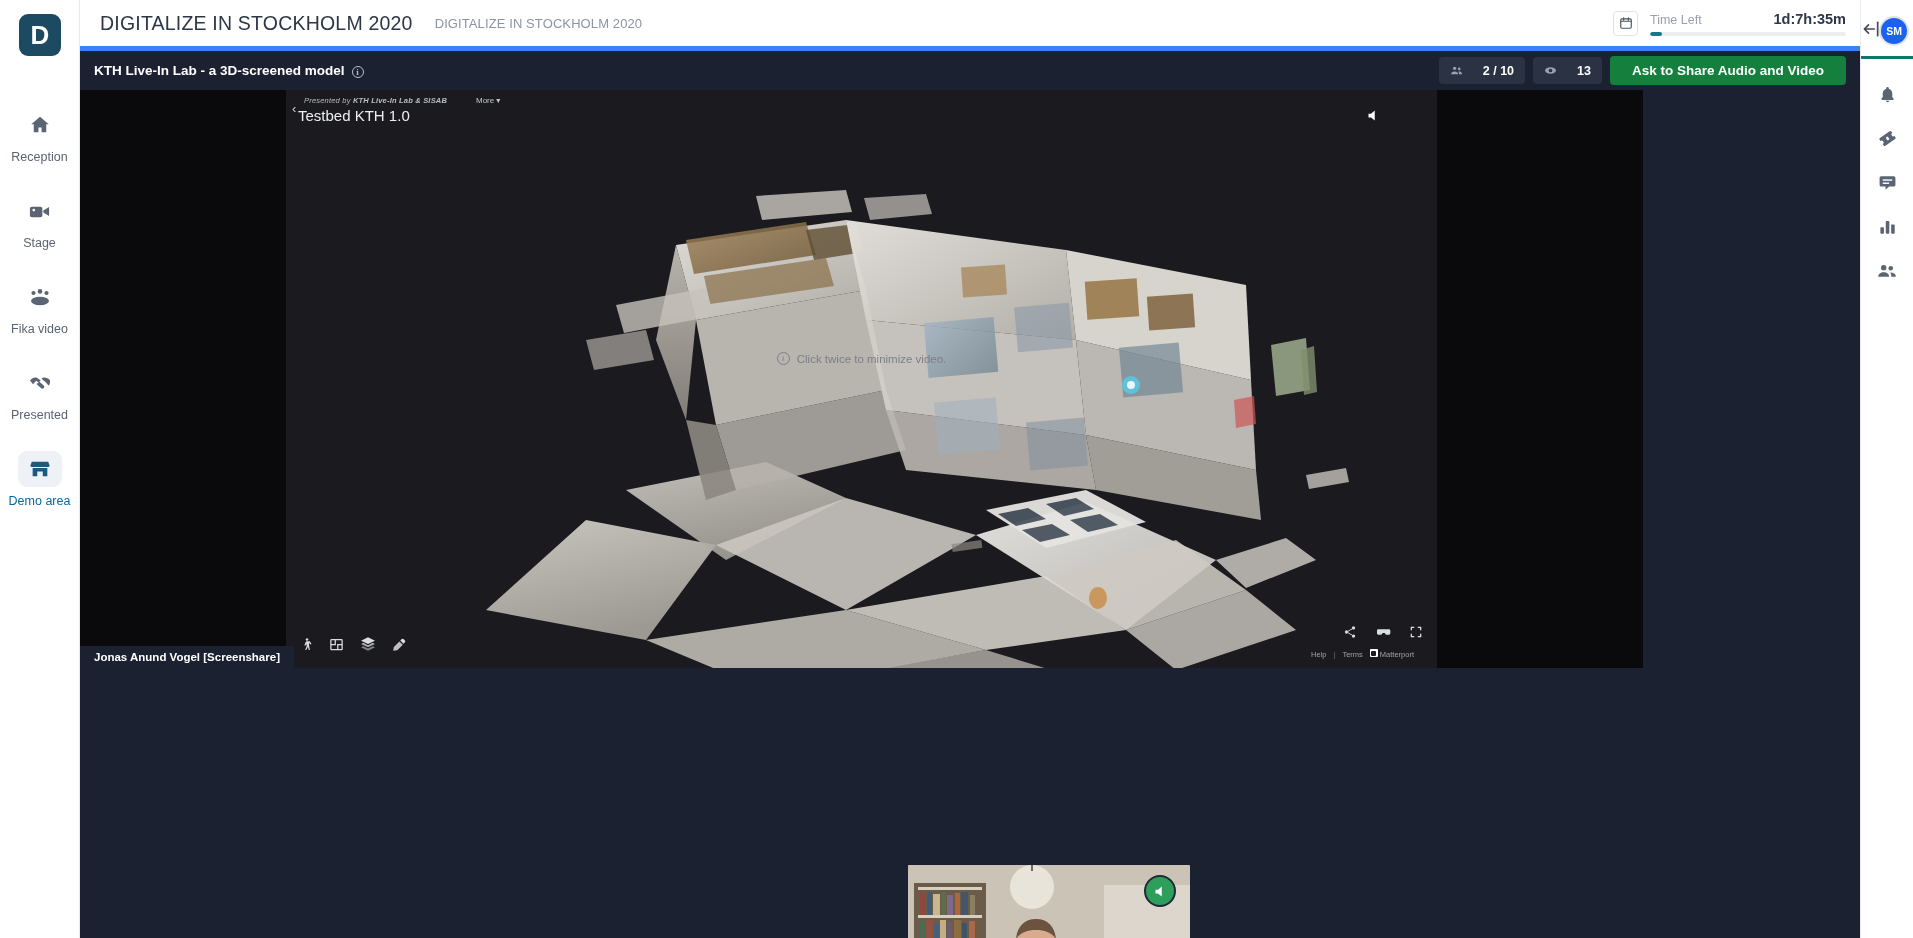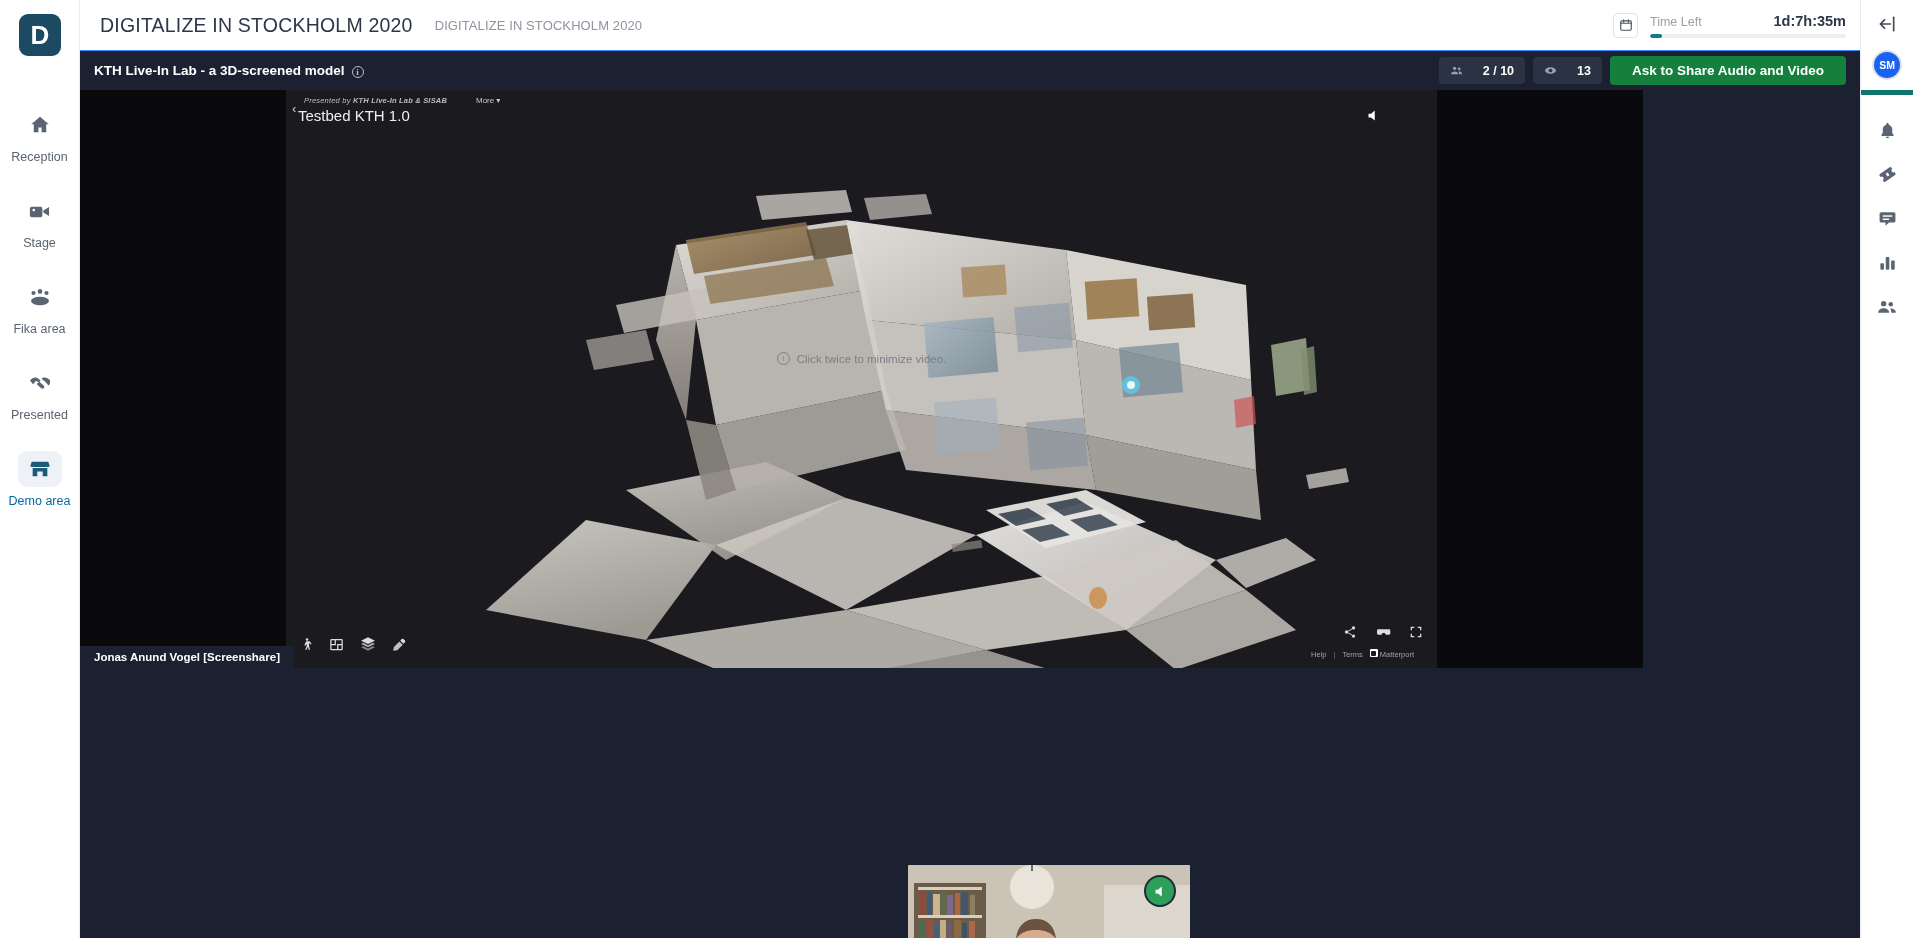--- a/index.html
+++ b/index.html
@@ -38,21 +38,21 @@
   .rail-label {
     margin-top: 7px; font-size: 12.5px; color: #5a6472; white-space: nowrap;
   }
 
   
   .main { flex: 1; display: flex; flex-direction: column; min-width: 0; position: relative; }
 
   
   .topbar {
     height: 51px; background: #fff; display: flex; align-items: center;
-    border-bottom: 1px solid #3b82f6; padding-left: 20px; flex: 0 0 51px;
+    border-bottom: 5px solid #3b82f6; padding-left: 20px; flex: 0 0 51px;
   }
   .event-title {
     font-size: 19.5px; color: #2d3748; letter-spacing: 0.2px; font-weight: 400;
   }
   .event-subtitle {
     font-size: 13px; color: #8d95a0; margin-left: 22px; letter-spacing: 0.1px;
   }
   .topbar-right { margin-left: auto; display: flex; align-items: center; padding-right: 14px; }
   .cal-icon-box {
     width: 25px; height: 25px; border: 1px solid #dfe3e8; border-radius: 4px;
@@ -175,22 +175,22 @@
     border-radius: 50%; background: #2e9e5b; display: flex; align-items: center;
     justify-content: center; color: #fff; border: 2px solid #1f2a37;
   }
 
   
   .right-rail {
     width: 53px; background: #fff; border-left: 1px solid #e8eaed;
     display: flex; flex-direction: column; align-items: center; flex: 0 0 53px;
     position: relative; z-index: 5;
   }
-  .rr-top { width: 100%; display: flex; flex-direction: column; align-items: center;
-            border-bottom: 5px solid #0f766e; padding-bottom: 12px; text-align: center; }
+  .rr-top { width: 100%; display: flex; align-items: center;
+            border-bottom: 3px solid #0f766e; padding-bottom: 12px; text-align: center; }
   .rr-collapse { margin-top: 14px; color: #414a56; cursor: pointer; }
   .avatar {
     width: 26px; height: 26px; border-radius: 50%; background: #1a62ef; color: #fff;
     display: flex; align-items: center; justify-content: center;
     font-size: 10.5px; font-weight: bold; margin-top: 18px;
     box-shadow: 0 0 0 2px #dfe3e8;
   }
   .rr-items { display: flex; flex-direction: column; align-items: center; padding-top: 26px; gap: 25px; }
   .rr-item { color: #5a6472; cursor: pointer; display: flex; }
 
@@ -228,21 +228,21 @@
 
       <div class="rail-item">
         <div class="rail-icon-box">
           <svg width="24" height="24" viewBox="0 0 24 24" fill="currentColor">
             <circle cx="5.5" cy="8" r="2.1"></circle>
               <circle cx="12" cy="6.4" r="2.3"></circle>
               <circle cx="18.5" cy="8" r="2.1"></circle>
             <ellipse cx="12" cy="16" rx="9" ry="4.2"></ellipse>
           </svg>
         </div>
-        <div class="rail-label">Fika area</div>
+        <div class="rail-label">Fika video</div>
       </div>
 
       <div class="rail-item">
         <div class="rail-icon-box">
           <svg width="24" height="24" viewBox="0 0 24 24" fill="currentColor">
             <path d="M2 9.5c1.6-1.9 3.4-3 5.3-3 1.2 0 2.1.5 3 1.2l2.4 1.9-2.2 2L8.2 9.8 5 13.2 2 9.5z"></path>
             <path d="M22 9.2c-1.7-1.8-3.5-2.8-5.4-2.8-1.3 0-2.3.5-3.1 1.3l4 3.3 3 3.6c.9-.8 1.5-1.9 1.5-3.2V9.2z"></path>
             <path d="M8.6 13l2.6 2.4 1.8 1.7c.9.8 2 .8 2.8 0 .8-.8.7-1.8-.1-2.6l-4.3-3.8-2.8 2.3z"></path>
           </svg>
         </div>

